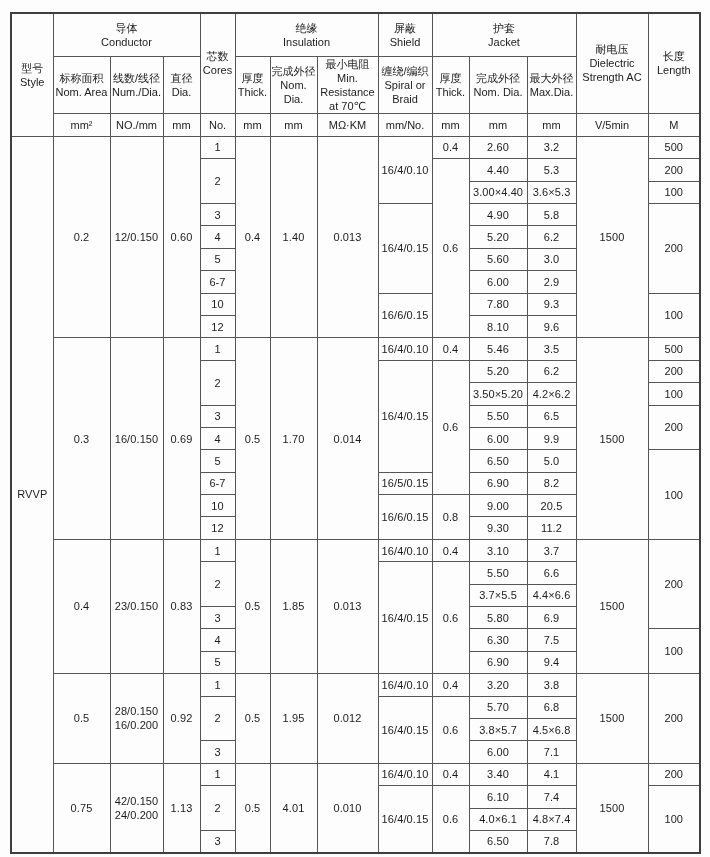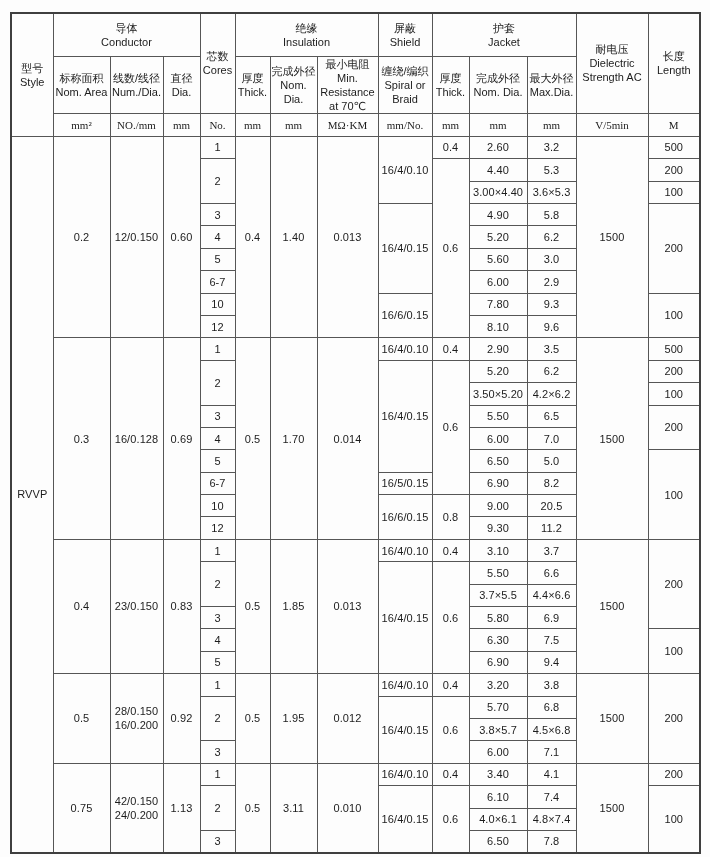--- a/index.html
+++ b/index.html
@@ -18,21 +18,21 @@
     text-align:center; vertical-align:middle;
     padding:0 1px;
     font-weight:normal;
     font-size:11px;
     line-height:1.28;
     white-space:pre-line;
     overflow:hidden;
   }
   .spec thead tr.r1 { height:43px; }
   .spec thead tr.r2 { height:55px; }
-  .spec thead tr.r3 { height:23px;font-family:Liberation Serif, serif; }
+  .spec thead tr.r3 { height:23px; }
   .spec tbody tr { height:22.4px; }
   .spec td { letter-spacing:0.1px; }
 </style>
 </head>
 <body>
 
 <div class="page">
   <table class="spec">
     <colgroup>
       <col style="width:42px">
@@ -169,29 +169,29 @@
           <td>9.3</td>
           <td rowspan="2">100</td>
         </tr>
         <tr>
           <td>12</td>
           <td>8.10</td>
           <td>9.6</td>
         </tr>
         <tr>
           <td rowspan="9">0.3</td>
-          <td rowspan="9">16/0.128</td>
+          <td rowspan="9">16/0.150</td>
           <td rowspan="9">0.69</td>
           <td>1</td>
           <td rowspan="9">0.5</td>
           <td rowspan="9">1.70</td>
           <td rowspan="9">0.014</td>
           <td>16/4/0.10</td>
           <td>0.4</td>
-          <td>2.90</td>
+          <td>5.46</td>
           <td>3.5</td>
           <td rowspan="9">1500</td>
           <td>500</td>
         </tr>
         <tr>
           <td rowspan="2">2</td>
           <td rowspan="5">16/4/0.15</td>
           <td rowspan="6">0.6</td>
           <td>5.20</td>
           <td>6.2</td>
@@ -204,21 +204,21 @@
         </tr>
         <tr>
           <td>3</td>
           <td>5.50</td>
           <td>6.5</td>
           <td rowspan="2">200</td>
         </tr>
         <tr>
           <td>4</td>
           <td>6.00</td>
-          <td>7.0</td>
+          <td>9.9</td>
         </tr>
         <tr>
           <td>5</td>
           <td>6.50</td>
           <td>5.0</td>
           <td rowspan="4">100</td>
         </tr>
         <tr>
           <td>6-7</td>
           <td>16/5/0.15</td>
@@ -311,21 +311,21 @@
           <td>6.00</td>
           <td>7.1</td>
         </tr>
         <tr>
           <td rowspan="4">0.75</td>
           <td rowspan="4">42/0.150
 24/0.200</td>
           <td rowspan="4">1.13</td>
           <td>1</td>
           <td rowspan="4">0.5</td>
-          <td rowspan="4">3.11</td>
+          <td rowspan="4">4.01</td>
           <td rowspan="4">0.010</td>
           <td>16/4/0.10</td>
           <td>0.4</td>
           <td>3.40</td>
           <td>4.1</td>
           <td rowspan="4">1500</td>
           <td>200</td>
         </tr>
         <tr>
           <td rowspan="2">2</td>

